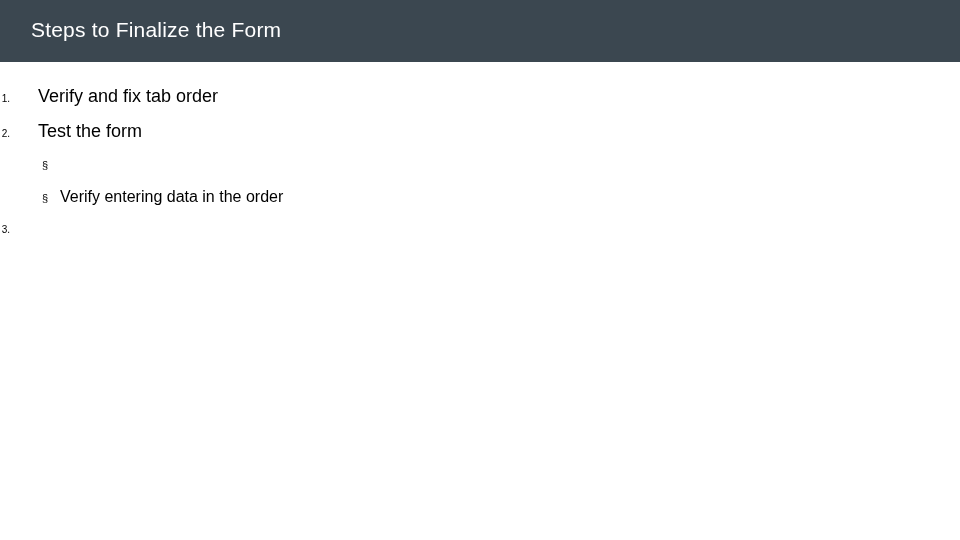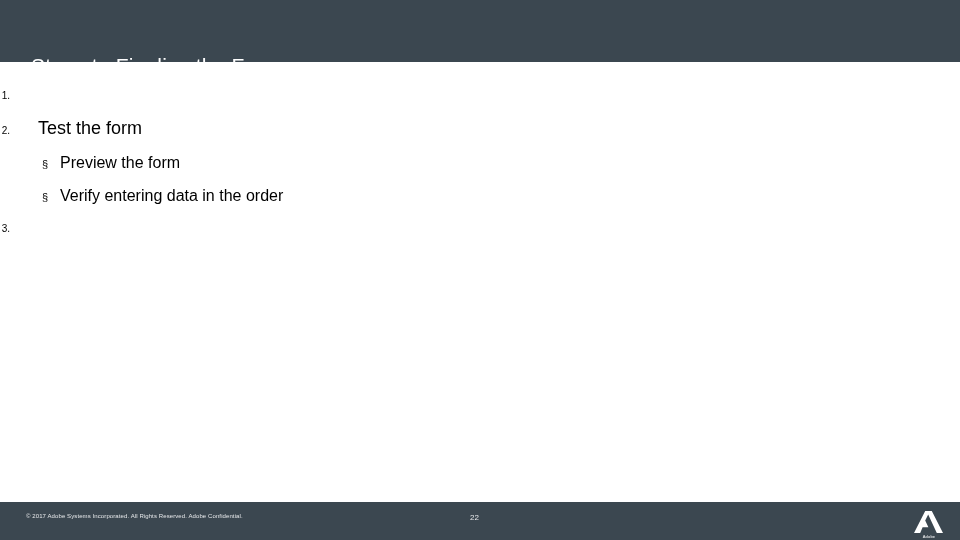--- a/index.html
+++ b/index.html
@@ -31,21 +31,20 @@
   }
   .header-title {
     position: absolute;
     left: 31px;
     top: 18px;
     font-size: 21px;
     color: #ffffff;
     letter-spacing: 0.2px;
     font-weight: normal;
     white-space: nowrap;
-    margin-top: 36px;
   }
   
   .content {
     position: absolute;
     left: 0;
     top: 62px;
     width: 960px;
     height: 440px;
   }
   ol.steps {
@@ -153,51 +152,41 @@
   <div class="header">
     <div class="header-title">Steps to Finalize the Form</div>
   </div>
 
   <div class="content">
     <ol class="steps">
 
       <li>
         <div class="step-row">
           <span class="step-num">1.</span>
+          <span class="step-text">Verify and fix tab order</span>
         </div>
       </li>
 
       <li>
         <div class="step-row">
           <span class="step-num">2.</span>
           <span class="step-text">Test the form</span>
         </div>
         <div class="sub-row">
           <span class="sub-bullet">§</span>
-          <span class="sub-text">Preview the form</span>
         </div>
         <div class="sub-row">
           <span class="sub-bullet">§</span>
           <span class="sub-text">Verify entering data in the order</span>
         </div>
       </li>
 
       <li>
         <div class="step-row">
           <span class="step-num">3.</span>
         </div>
       </li>
 
     </ol>
   </div>
 
-  <div class="footer">
-    <div class="footer-copyright">© 2017 Adobe Systems Incorporated.  All Rights Reserved.  Adobe Confidential.</div>
-    <div class="footer-page">22</div>
-    <div class="footer-logo">
-      <svg width="34" height="26" viewBox="0 0 34 26" xmlns="http://www.w3.org/2000/svg">
-        <path d="M13.2 2 L2 24 L8.2 24 L10.6 18.2 L16.4 18.2 L13.2 11.6 L16.2 5.6 L24.8 24 L31 24 L19.8 2 Z" fill="#ffffff"></path>
-      </svg>
-    </div>
-    <div class="logo-label">Adobe</div>
-  </div>
 
 </div>
 
 </body></html>

